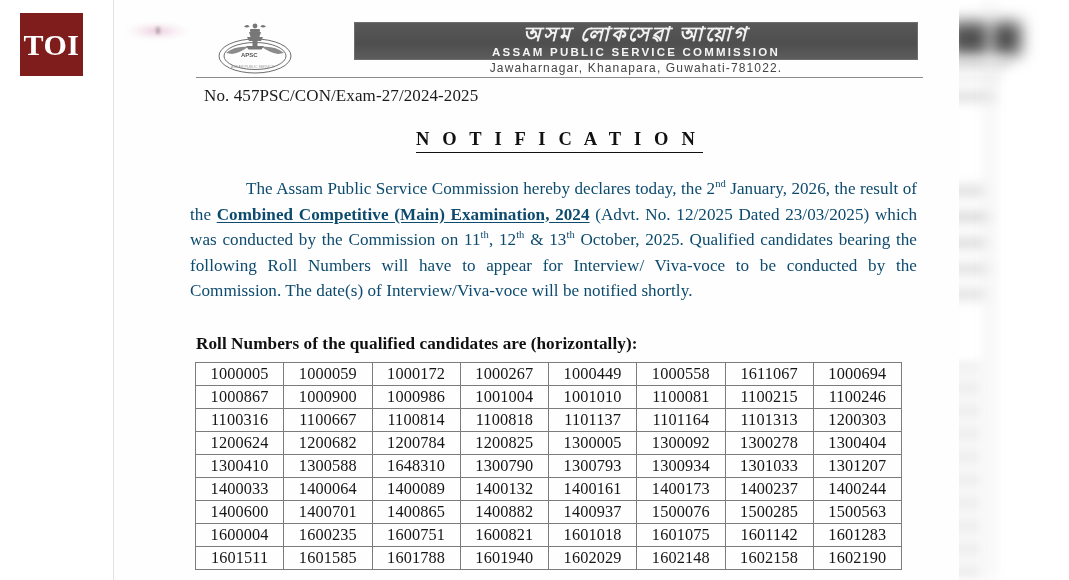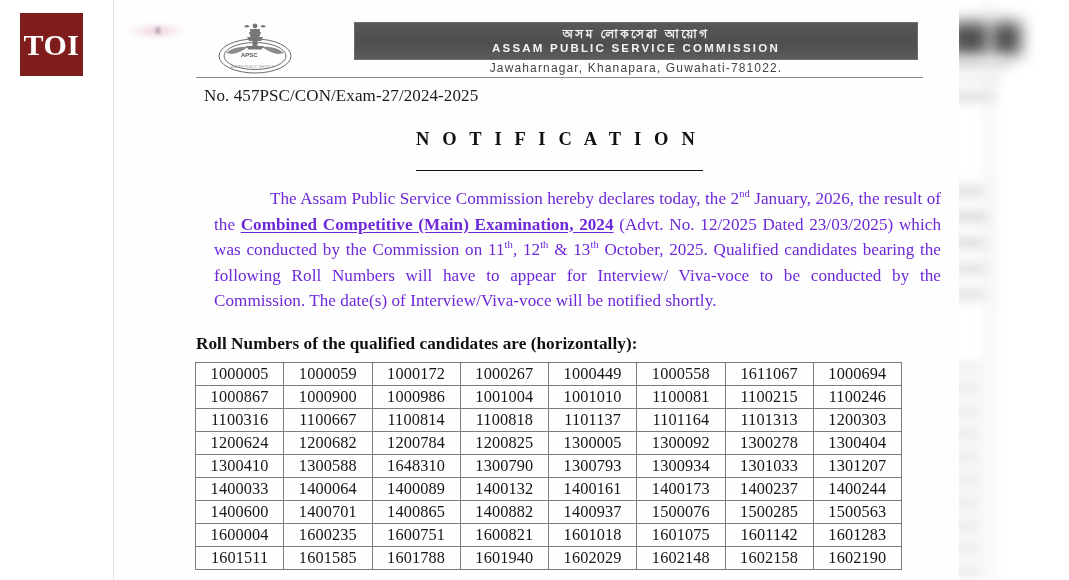--- a/index.html
+++ b/index.html
@@ -100,26 +100,27 @@
     border: 1px solid #6e6e6e;
     display: flex;
     flex-direction: column;
     align-items: center;
     justify-content: center;
     padding-top: 1px;
   }
   #banner .banner-assamese {
     color: #f2f2f2;
     font-family: "Liberation Serif", serif;
-    font-size: 12px;
+    font-size: 20px;
     font-weight: 700;
     letter-spacing: 2.5px;
     line-height: 1.05;
     white-space: nowrap;
     text-shadow: 0 0 1px rgba(255,255,255,0.35);
+    font-style: italic;
   }
   #banner .banner-english {
     color: #f4f4f4;
     font-family: "Liberation Sans", sans-serif;
     font-size: 11.5px;
     font-weight: 700;
     letter-spacing: 2.2px;
     line-height: 1.1;
     margin-top: 1px;
     white-space: nowrap;
@@ -176,38 +177,37 @@
     text-align: center;
     font-family: "Liberation Serif", serif;
     font-size: 18.5px;
     font-weight: 700;
     letter-spacing: 4.2px;
     color: #111;
   }
   #notification-title .title-inner {
     display: inline-block;
     border-bottom: 1.6px solid #111;
-    padding-bottom: 20px;
+    padding-bottom: 2px;
     padding-right: 4px;
   }
 
   
   #body-paragraph {
     position: absolute;
-    left: 100px;
+    left: 76px;
     top: 176px;
     width: 727px;
     font-family: "Liberation Serif", serif;
     font-size: 17.1px;
     line-height: 25.5px;
-    color: #6d28d9;
+    color: #0c4a6e;
     text-align: justify;
     text-indent: 56px;
     letter-spacing: 0.05px;
-    margin-top: 10px;
   }
   #body-paragraph .exam-name {
     font-weight: 700;
     text-decoration: underline;
     text-underline-offset: 2px;
   }
 
   
   #roll-heading {
     position: absolute;

